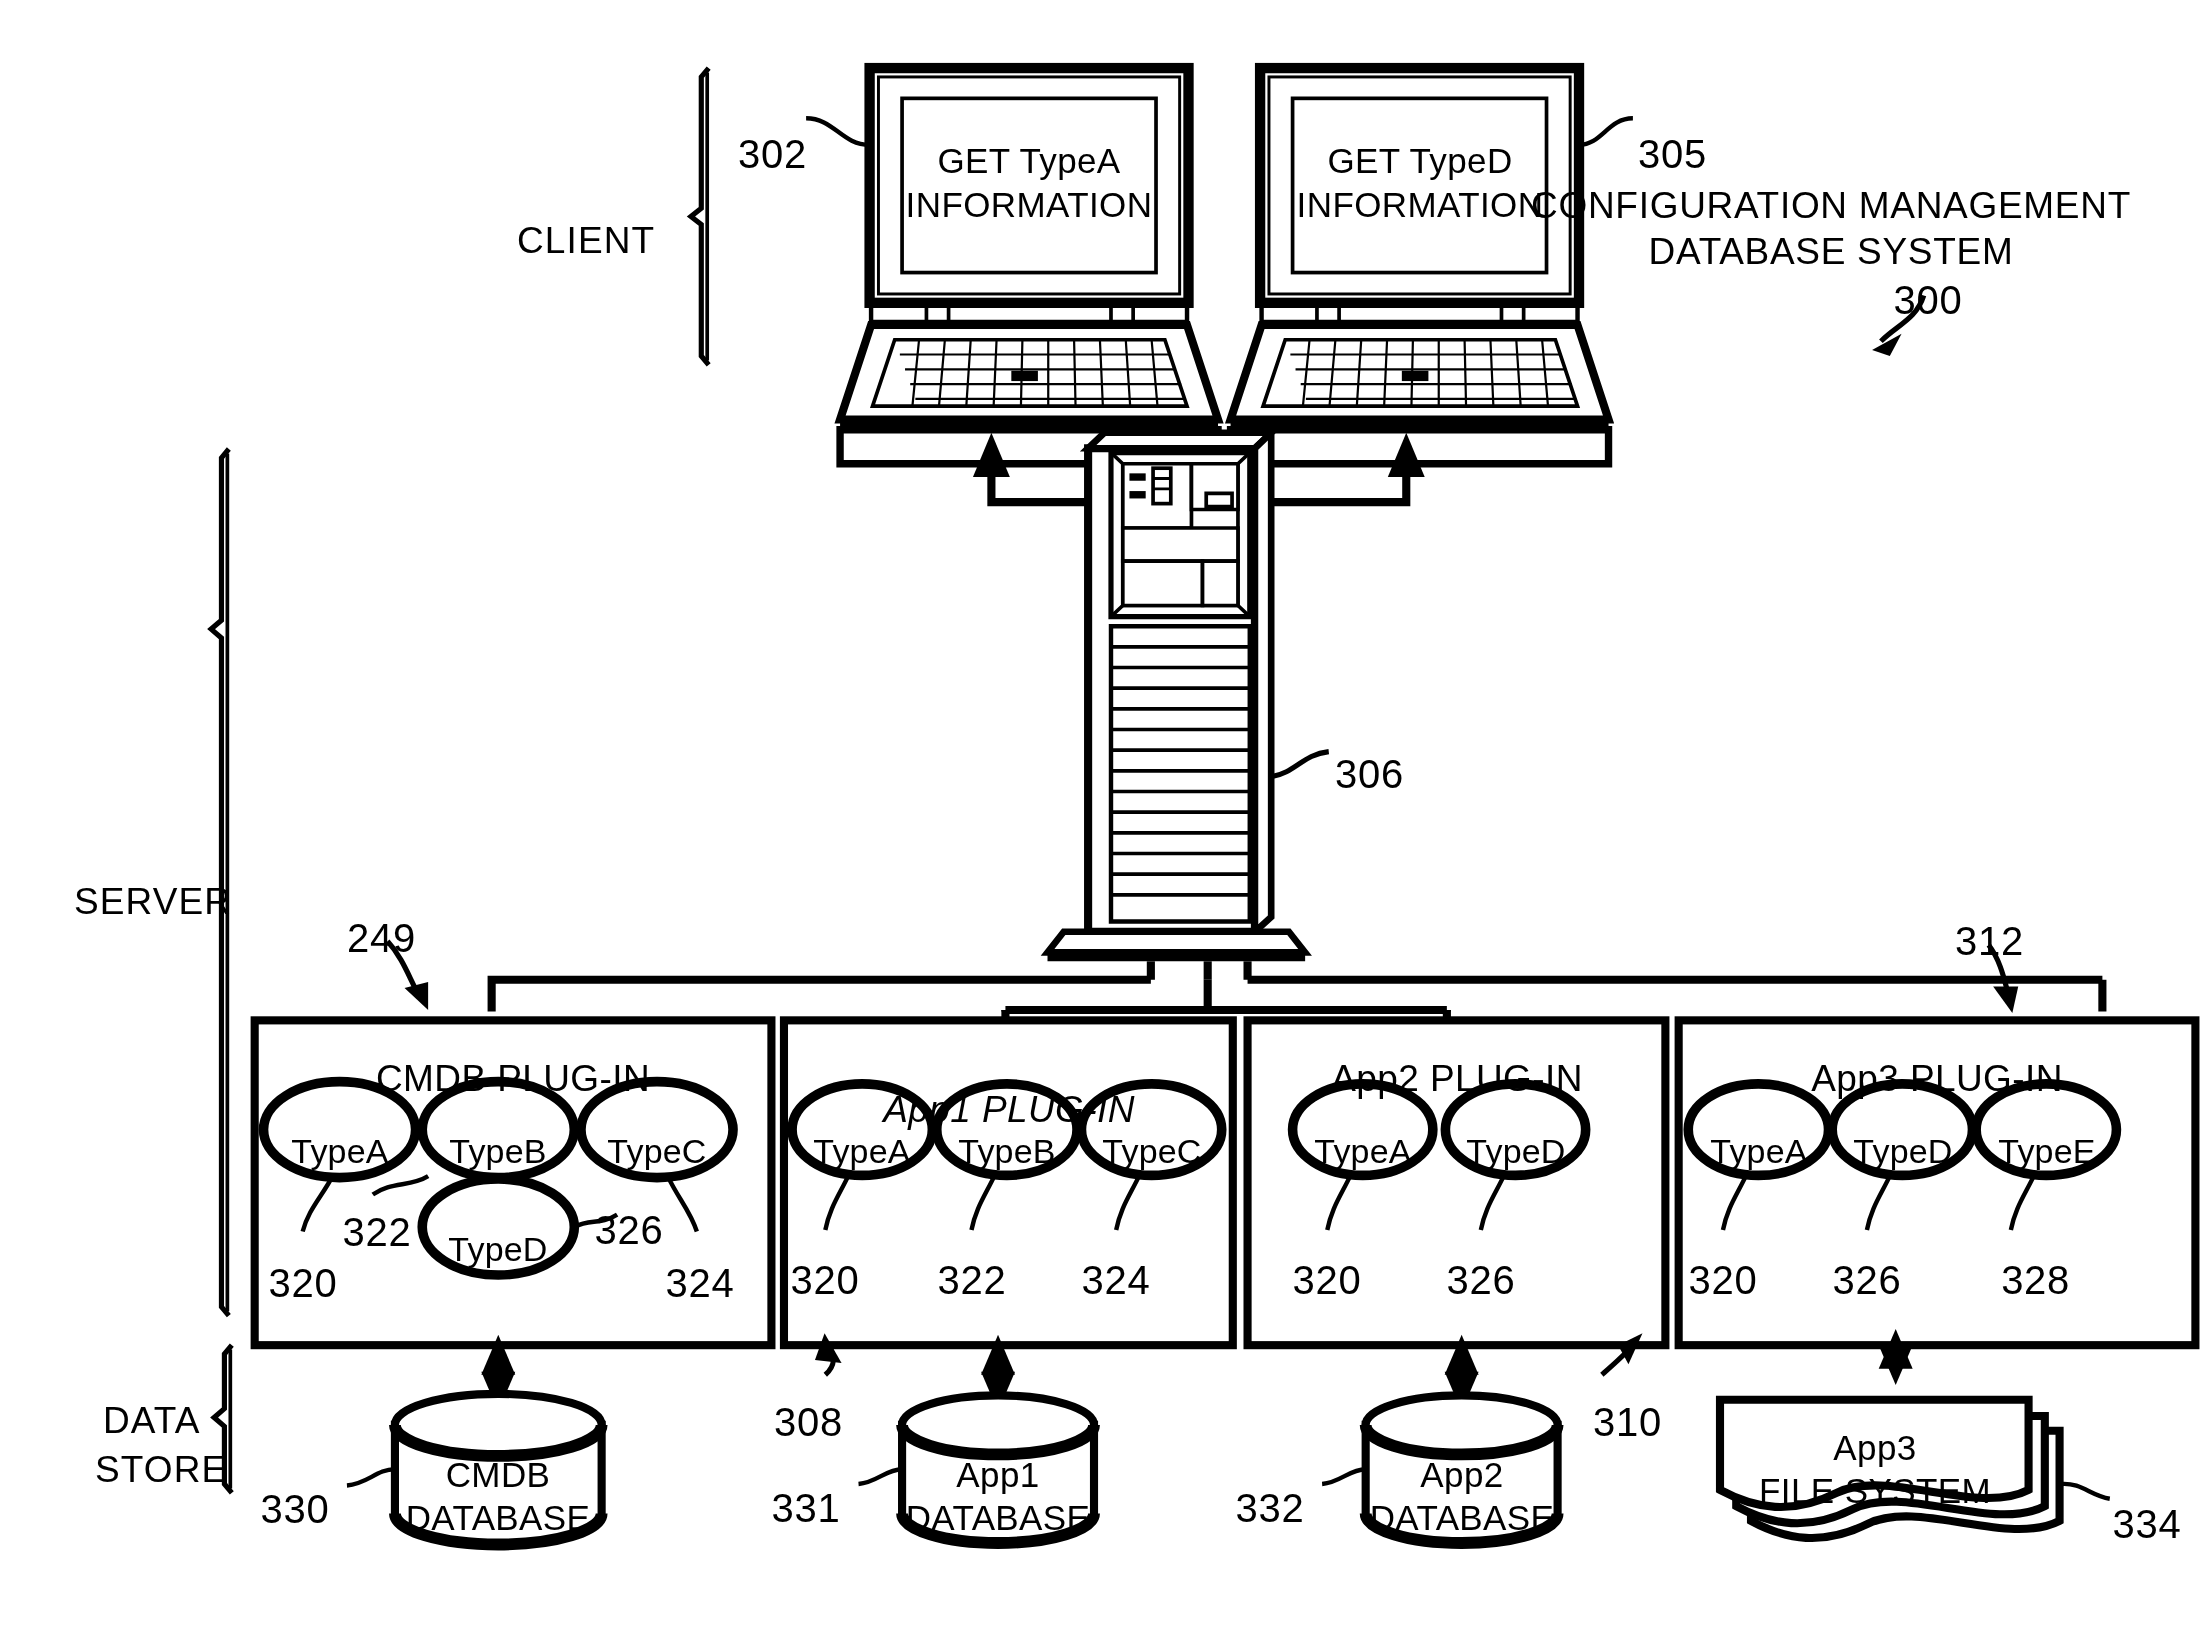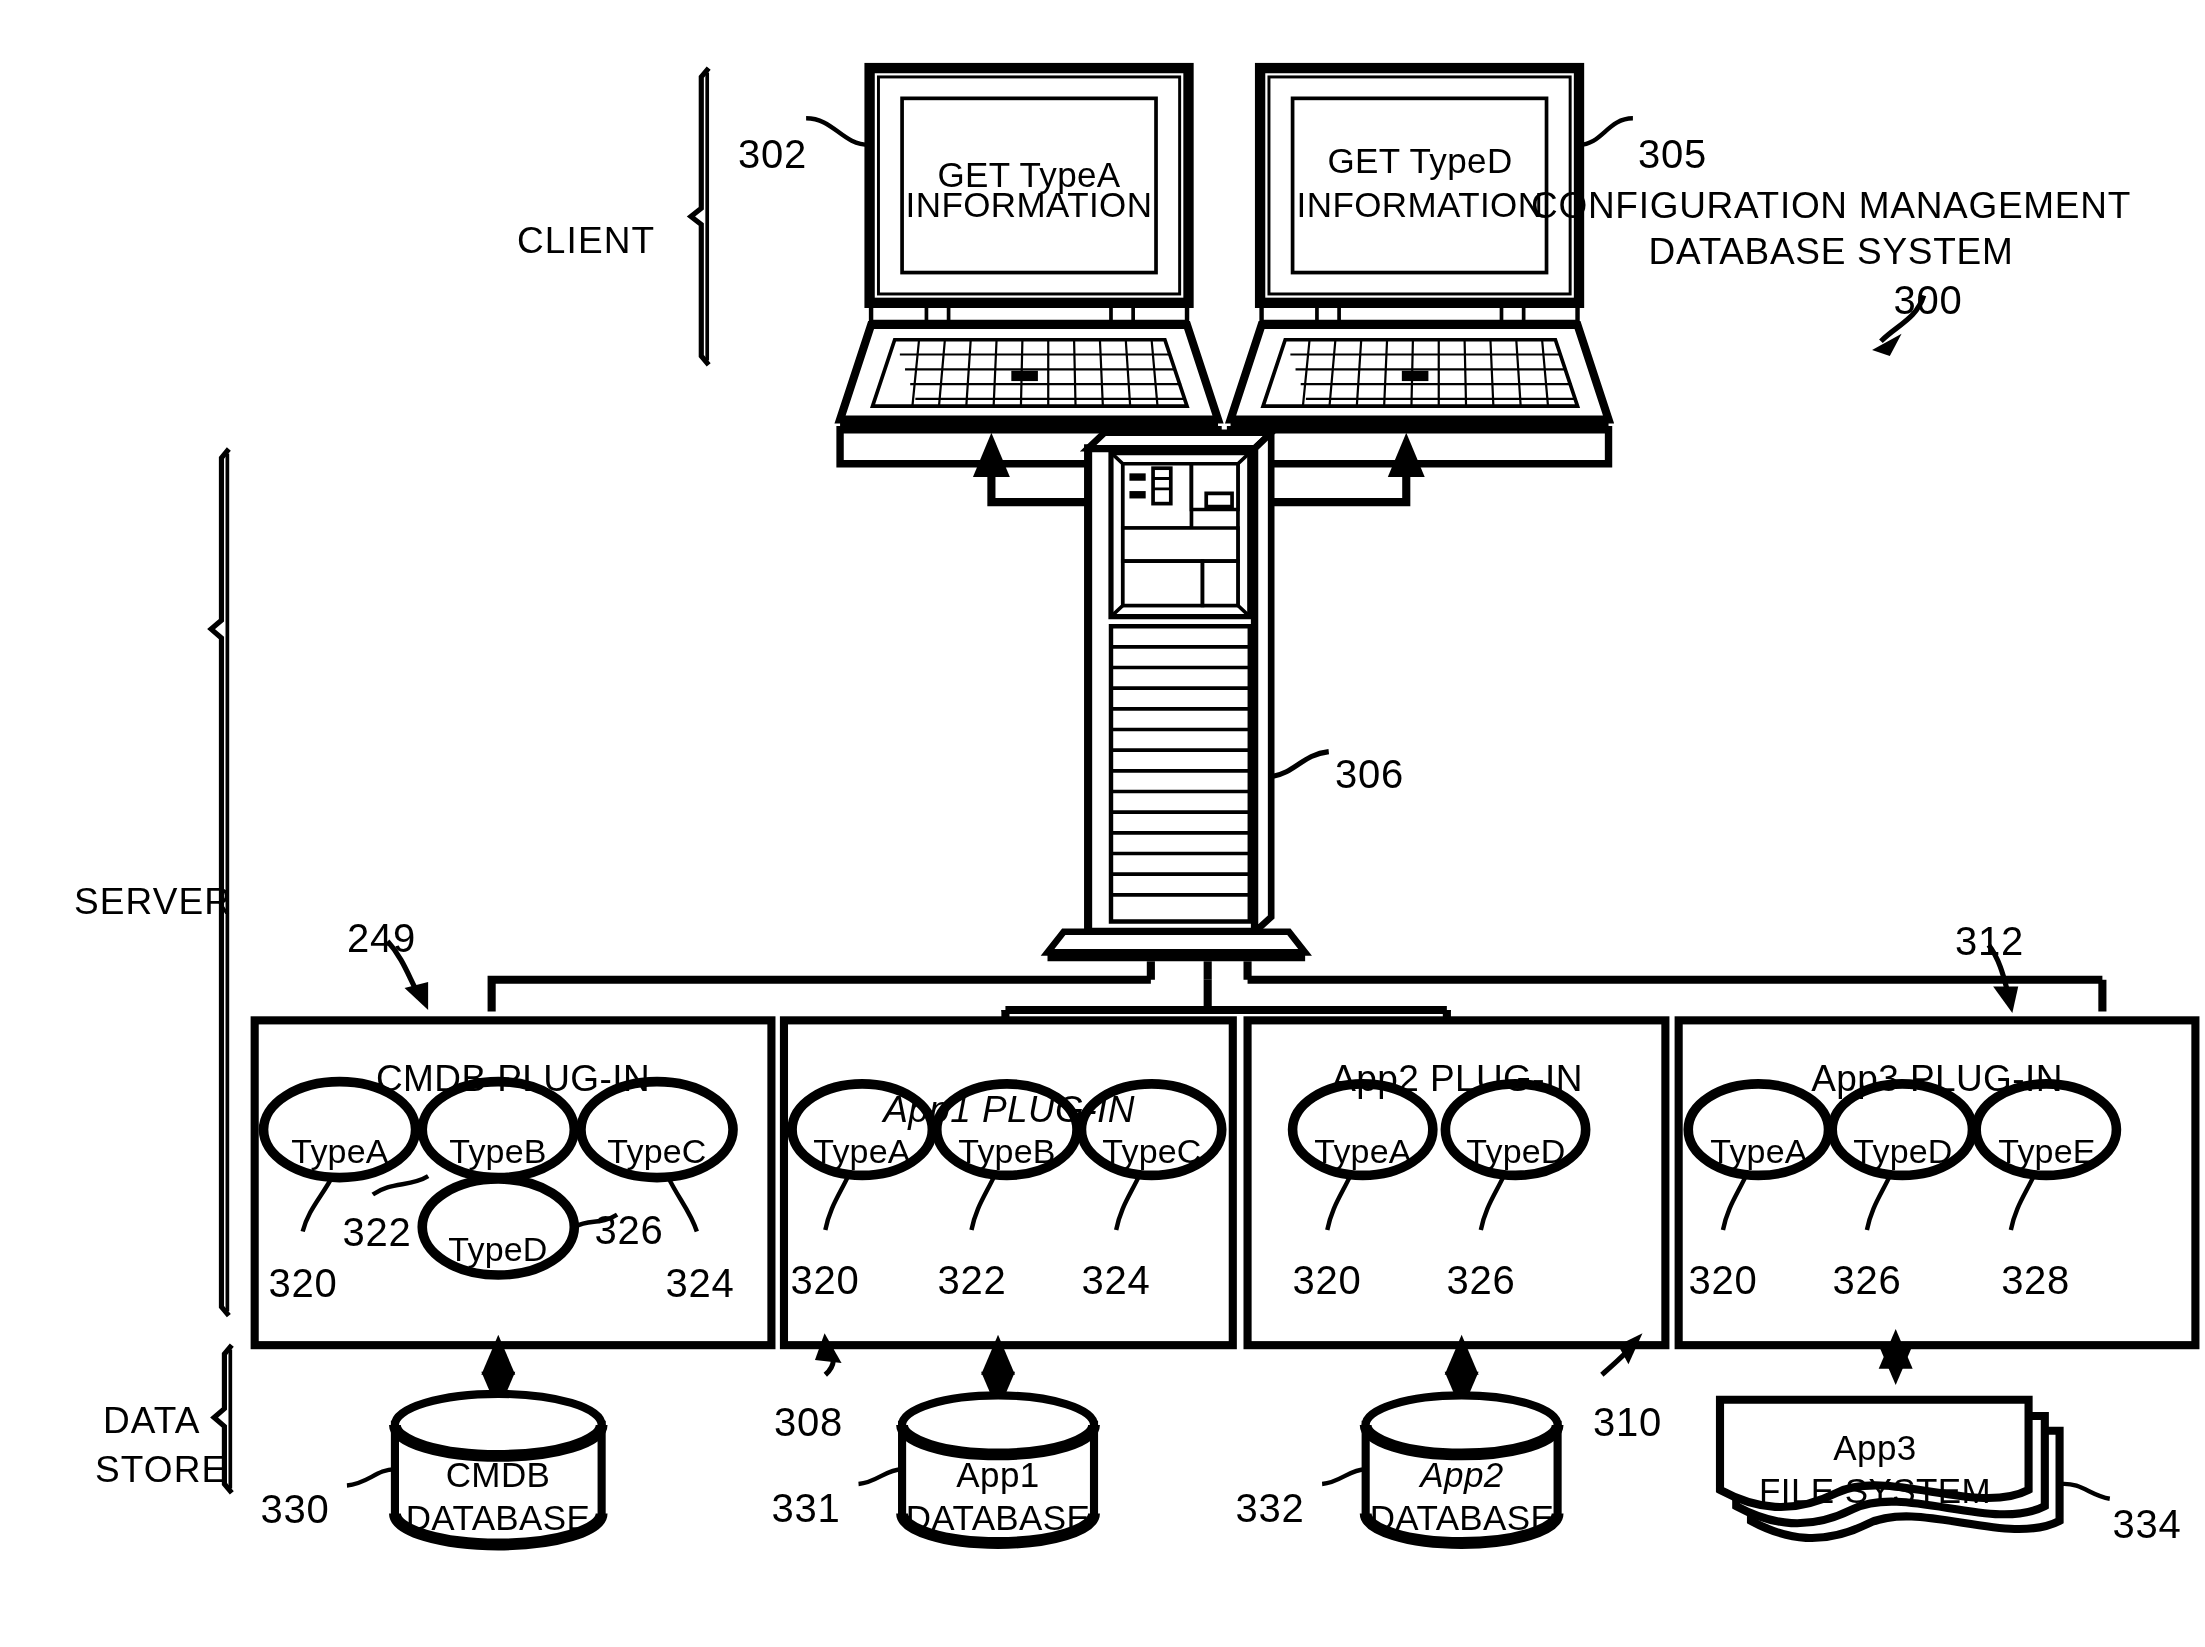--- a/index.html
+++ b/index.html
@@ -354,21 +354,21 @@
 
   <div class="lbl zone" style="left:517px; top:199px;">CLIENT</div>
   <div class="lbl zone" style="left:74px; top:860px;">SERVER</div>
   <div class="lbl zone" style="left:103px; top:1379px;">DATA</div>
   <div class="lbl zone" style="left:95px; top:1428px;">STORE</div>
 
   <div class="lbl title ctr" style="left:1831px; top:164px; width:738px;">CONFIGURATION MANAGEMENT</div>
   <div class="lbl title ctr" style="left:1831px; top:210px; width:738px;">DATABASE SYSTEM</div>
   <div class="lbl ref ctr" style="left:1928px; top:257px; width:148px; text-align:center;">300</div>
 
-  <div class="lbl screen-text ctr" style="left:1029px; top:134px; width:295px;">GET TypeA</div>
+  <div class="lbl screen-text ctr" style="left:1029px; top:120px; width:295px;">GET TypeA</div>
   <div class="lbl screen-text ctr" style="left:1029px; top:164px; width:295px;">INFORMATION</div>
   <div class="lbl ref" style="left:738px; top:111px;">302</div>
 
   <div class="lbl screen-text ctr" style="left:1420px; top:120px; width:295px;">GET TypeD</div>
   <div class="lbl screen-text ctr" style="left:1420px; top:164px; width:295px;">INFORMATION</div>
   <div class="lbl ref" style="left:1638px; top:111px;">305</div>
 
   <div class="lbl ref" style="left:1335px; top:731px;">306</div>
 
   <div class="lbl plugin-title ctr" style="left:513px; top:1037px; width:502px;">CMDB PLUG-IN</div>
@@ -410,21 +410,21 @@
   <div class="lbl ref ctr" style="left:2011px; top:1237px; width:118px; text-align:right;">328</div>
 
   <div class="lbl store-text ctr" style="left:498px; top:1434px; width:236px;">CMDB</div>
   <div class="lbl store-text ctr" style="left:498px; top:1477px; width:251px;">DATABASE</div>
   <div class="lbl ref ctr" style="left:295px; top:1466px; width:118px; text-align:center;">330</div>
 
   <div class="lbl store-text ctr" style="left:998px; top:1434px; width:236px;">App1</div>
   <div class="lbl store-text ctr" style="left:998px; top:1477px; width:251px;">DATABASE</div>
   <div class="lbl ref ctr" style="left:806px; top:1465px; width:118px; text-align:center;">331</div>
 
-  <div class="lbl store-text ctr" style="left:1462px; top:1434px; width:236px;font-style:italic;">App2</div>
+  <div class="lbl store-text ctr" style="left:1462px; top:1434px; width:236px;">App2</div>
   <div class="lbl store-text ctr" style="left:1462px; top:1477px; width:251px;">DATABASE</div>
   <div class="lbl ref ctr" style="left:1270px; top:1465px; width:118px; text-align:center;">332</div>
 
   <div class="lbl store-text ctr" style="left:1875px; top:1407px; width:236px;">App3</div>
   <div class="lbl store-text ctr" style="left:1875px; top:1450px; width:325px;">FILE SYSTEM</div>
   <div class="lbl ref ctr" style="left:2147px; top:1481px; width:118px; text-align:center;">334</div>
 
 </div>
 
 

